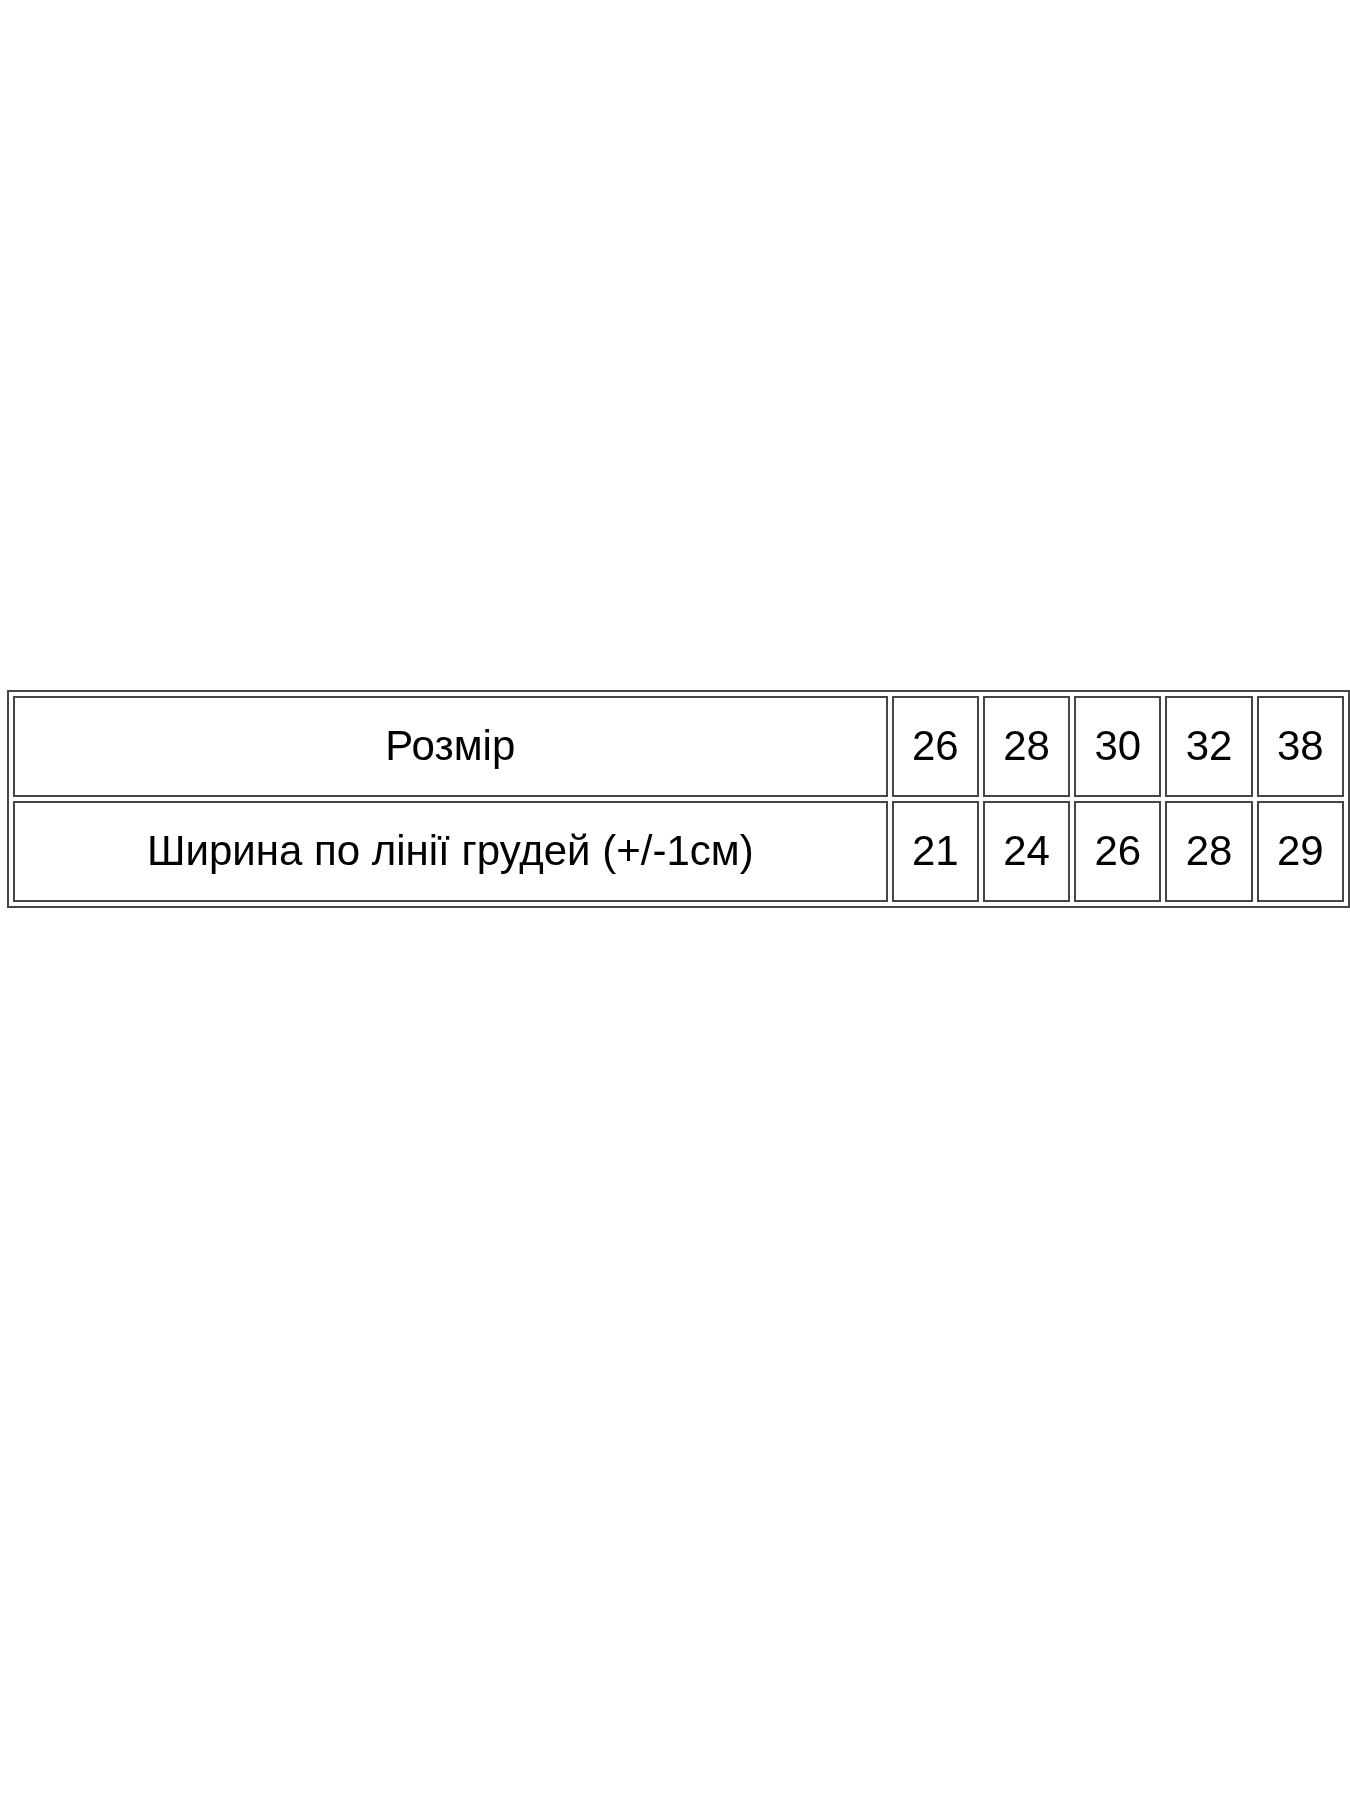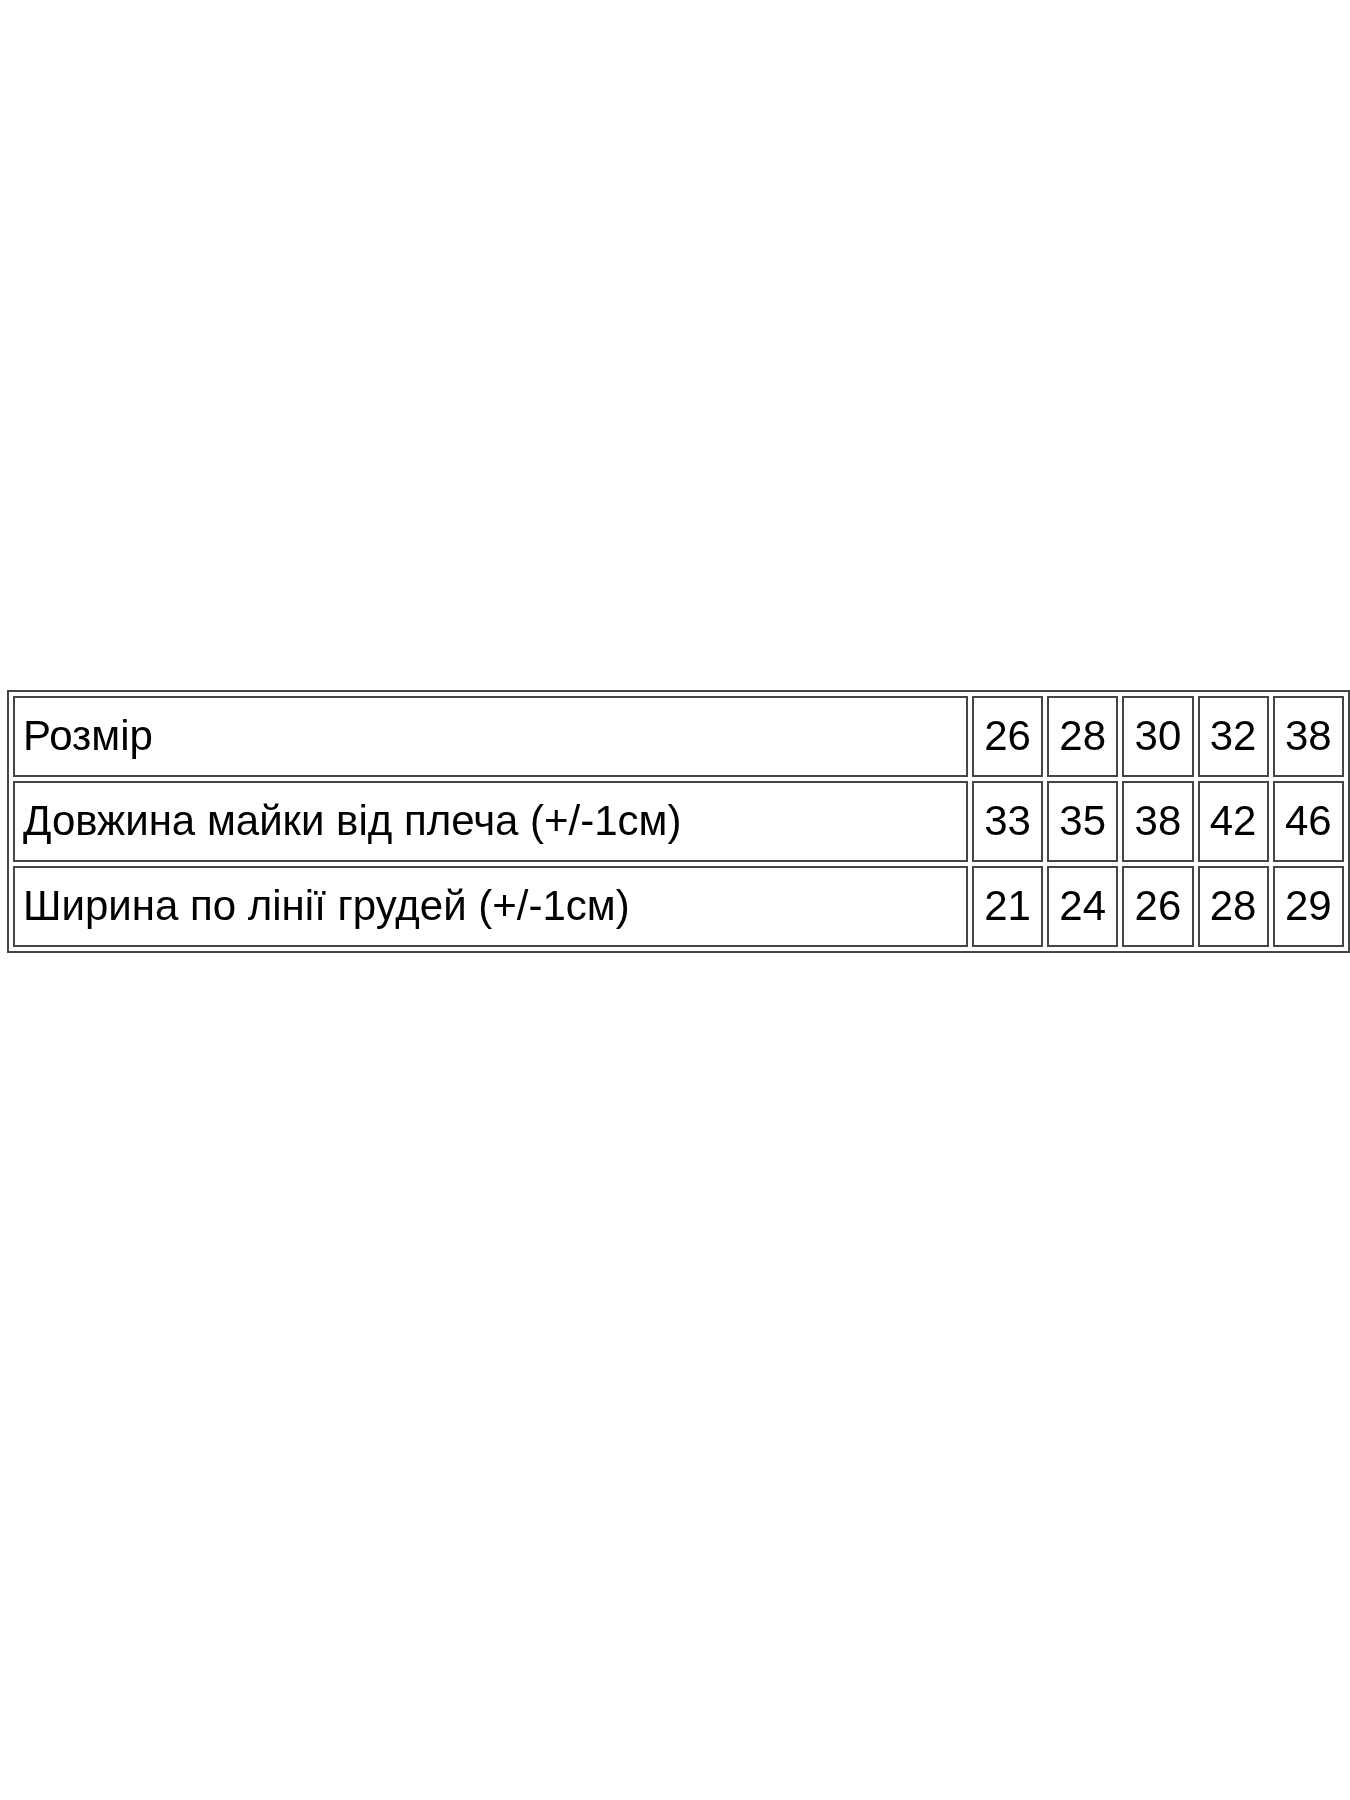--- a/index.html
+++ b/index.html
@@ -31,50 +31,42 @@
     font-size: 42px;
     line-height: 1.1;
     height: 73px;
     vertical-align: middle;
     white-space: nowrap;
     overflow: hidden;
   }
   td.label-cell {
     width: 948px;
     padding: 0 8px;
-    text-align: left;
+    text-align: center;
   }
   td.value-cell {
     width: 64px;
-    padding: 2px;
+    padding: 12px;
     text-align: center;
   }
 </style>
 </head>
 <body>
 
 <table class="size-table">
   <tbody>
     <tr>
       <td class="label-cell">Розмір</td>
       <td class="value-cell">26</td>
       <td class="value-cell">28</td>
       <td class="value-cell">30</td>
       <td class="value-cell">32</td>
       <td class="value-cell">38</td>
     </tr>
     <tr>
-      <td class="label-cell">Довжина майки від плеча (+/-1см)</td>
-      <td class="value-cell">33</td>
-      <td class="value-cell">35</td>
-      <td class="value-cell">38</td>
-      <td class="value-cell">42</td>
-      <td class="value-cell">46</td>
-    </tr>
-    <tr>
       <td class="label-cell">Ширина по лінії грудей (+/-1см)</td>
       <td class="value-cell">21</td>
       <td class="value-cell">24</td>
       <td class="value-cell">26</td>
       <td class="value-cell">28</td>
       <td class="value-cell">29</td>
     </tr>
   </tbody>
 </table>
 

